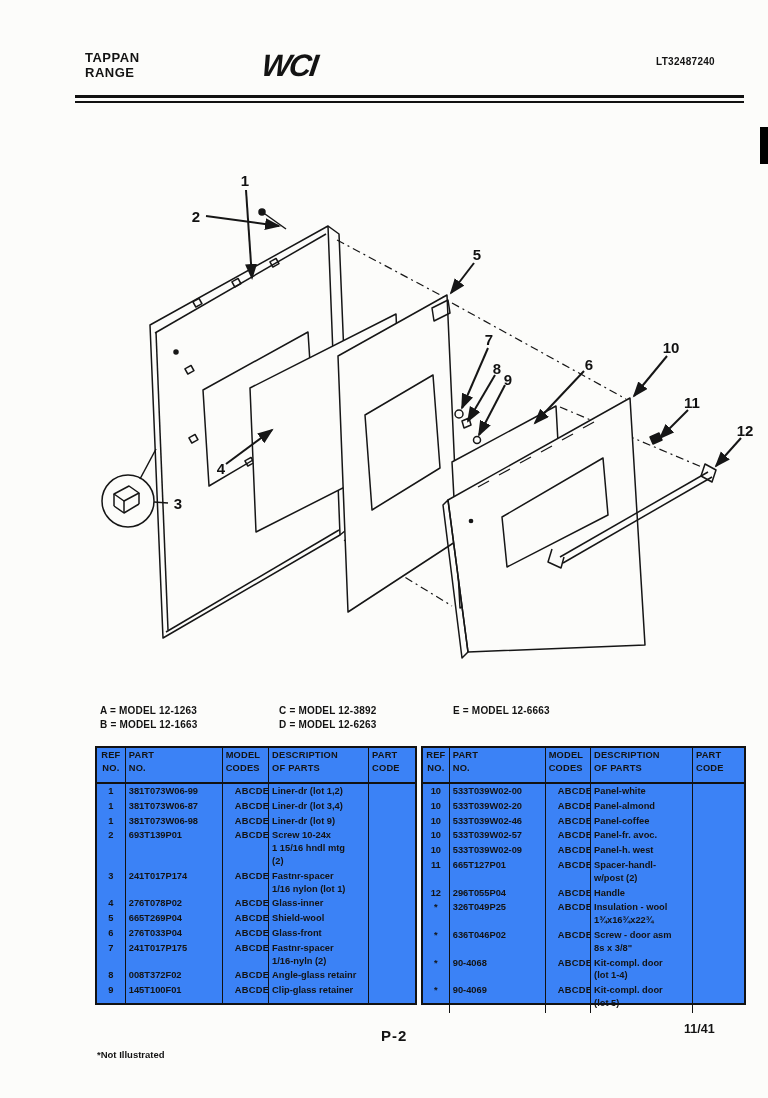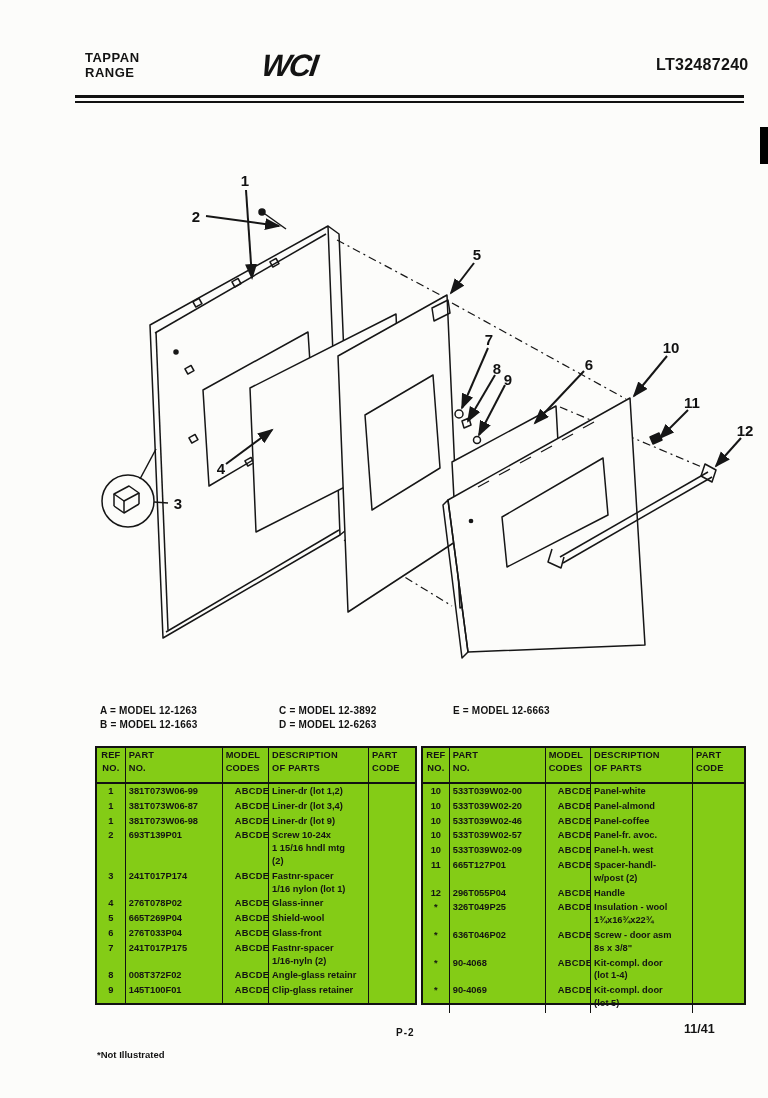--- a/index.html
+++ b/index.html
@@ -8,53 +8,53 @@
     background:#fcfcfa; color:#131313;
     font-family:"Liberation Sans", sans-serif; font-weight:700;
     overflow:hidden;
   }
   .abs { position:absolute; }
 
   
   .brand { left:85px; top:50px; font-size:13px; line-height:15px; white-space:pre-line; letter-spacing:0.5px; }
   .logo  { left:262px; top:48px; font-size:31px; font-style:italic; font-weight:900; letter-spacing:-2px; transform:skewX(-8deg); }
   .cat-title { left:322px; top:60px; font-size:14.5px; letter-spacing:1.6px; }
-  .doc-no { left:656px; top:56px; font-size:16px; letter-spacing:0.3px; }
+  .doc-no { left:656px; top:56px; font-size:10px; letter-spacing:0.3px; }
   .rule1 { left:75px; top:95px;  width:669px; height:3px; background:#111; }
   .rule2 { left:75px; top:101px; width:669px; height:2px; background:#111; }
   .edge-tab { left:760px; top:127px; width:8px; height:37px; background:#000; }
 
   
   svg.diagram { position:absolute; left:0; top:0; width:768px; height:1098px; }
   .callout { font:700 15px "Liberation Sans", sans-serif; fill:#111; stroke:none; }
   .dash { stroke-dasharray:8 4 2 4; stroke-width:1.2; }
 
   
   .models div { font-size:10px; line-height:13.5px; letter-spacing:0.2px; }
   .models-ab { left:100px; top:704px; }
   .models-cd { left:279px; top:704px; }
   .models-e  { left:453px; top:704px; }
 
   
   .tables { position:absolute; left:95px; top:746px; display:flex; gap:4px; }
-  .half { border:2px solid #121212; box-sizing:border-box; height:259px; background:#84cc16; }
+  .half { border:2px solid #121212; box-sizing:border-box; height:259px; background:#3b82f6; }
   .half-left  { width:322px; }
   .half-right { width:325px; }
   .half table { width:100%; height:100%; border-collapse:collapse; table-layout:fixed; }
   th, td { font-size:9.3px; line-height:12.8px; padding:1px 3px; vertical-align:top;
            text-align:left; font-weight:700; overflow:hidden; }
   th { height:32px; border-bottom:2px solid #121212; white-space:pre-line; letter-spacing:0.2px; }
   td + td, th + th { border-left:1.6px solid #121212; }
   tr.part-row { height:13px; }
   .c-ref  { text-align:center; padding:1px 1px; }
   .c-desc { white-space:pre-line; }
   .c-codes { padding-left:12px; letter-spacing:0.3px; }
 
   .footnote { left:97px; top:1007px; font-size:9.5px;margin-top:42px; }
-  .page-no  { left:396px; top:1027px; font-size:10px; letter-spacing:1px; }
+  .page-no  { left:381px; top:1027px; font-size:15px; letter-spacing:1px; }
   .issue    { left:684px; top:1022px; font-size:12.5px; }
 </style>
 </head>
 <body>
 
 <div class="page">
 
   <div class="abs brand">TAPPAN
 RANGE</div>
   <div class="abs logo">WCI</div>

